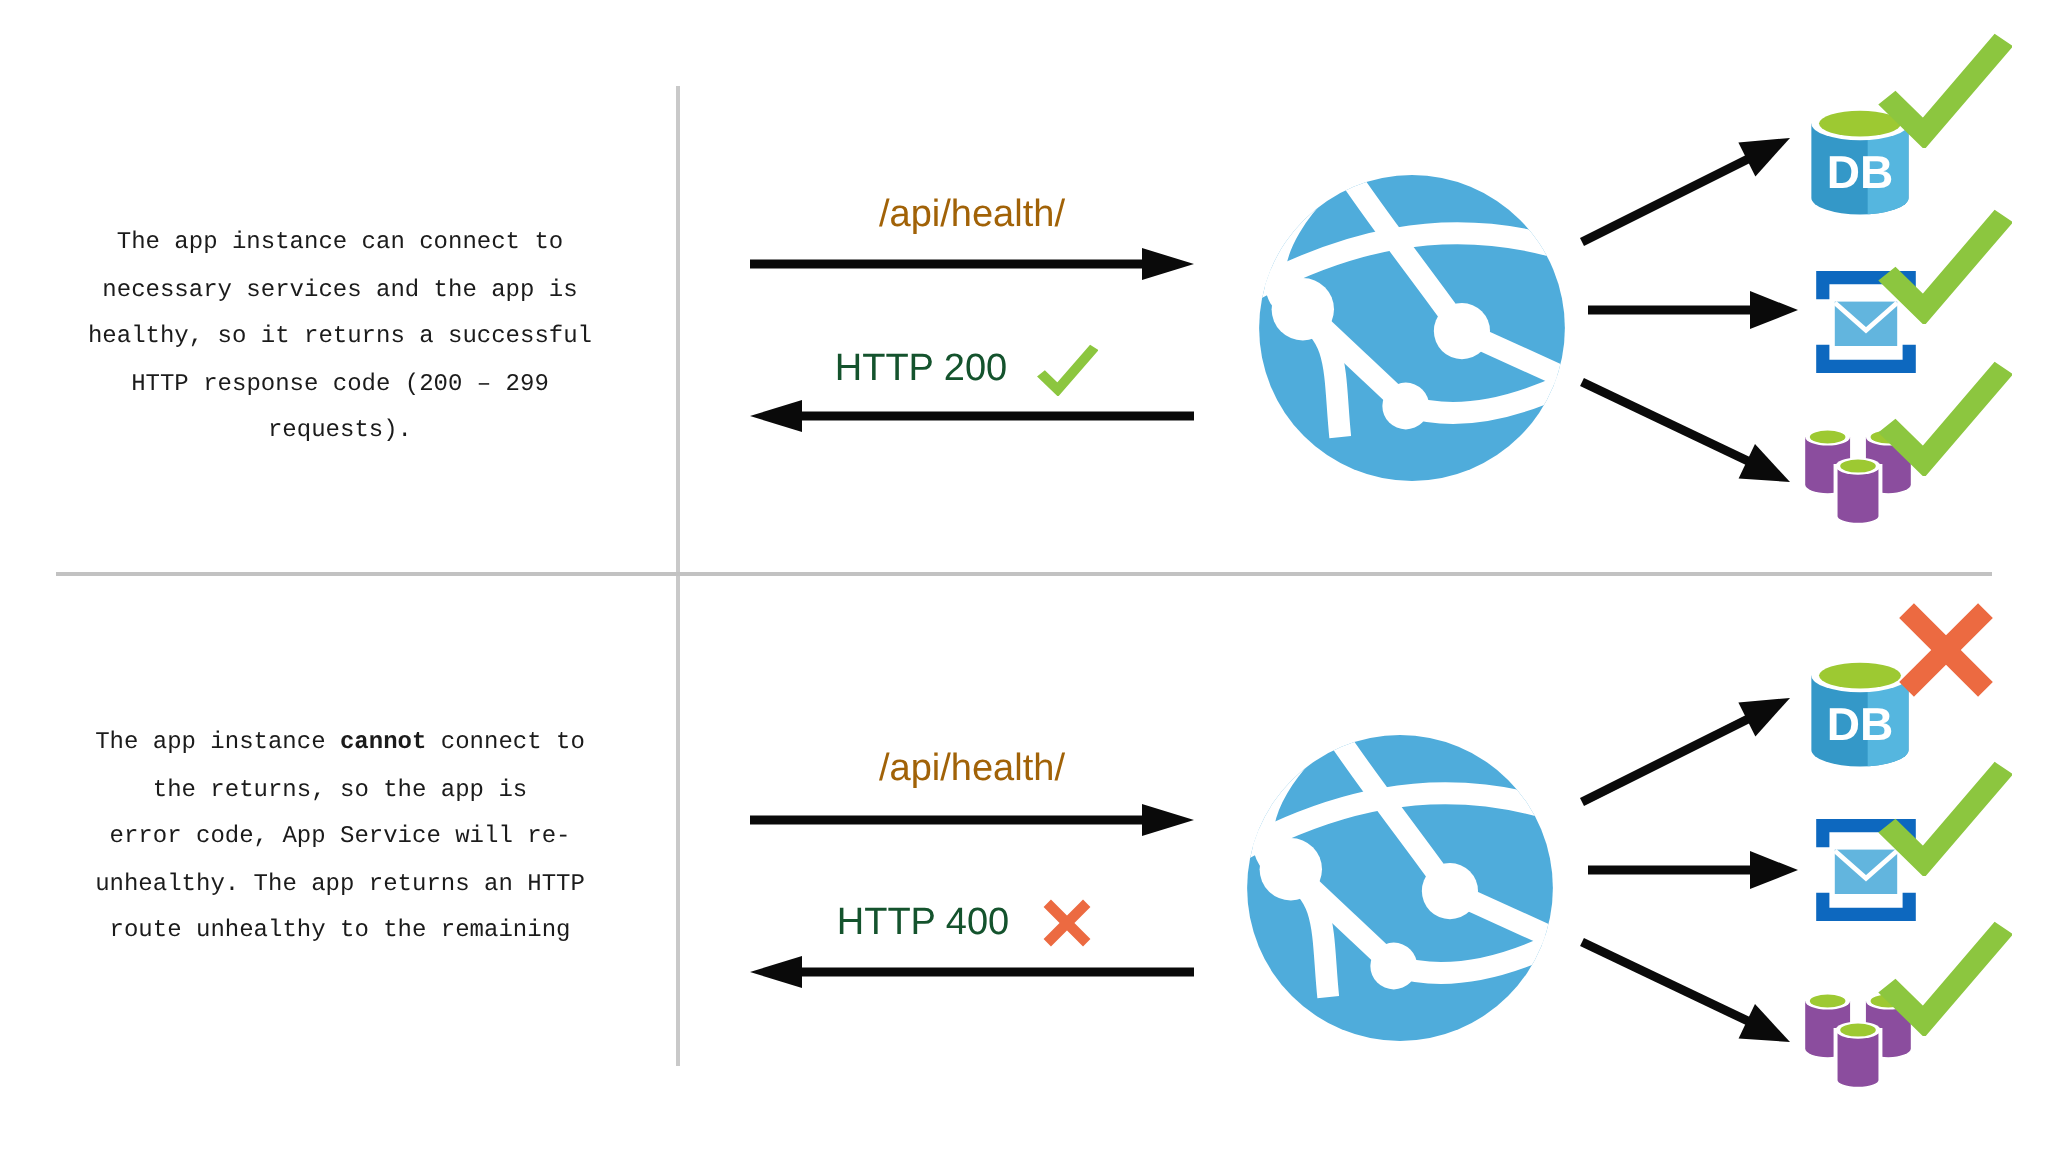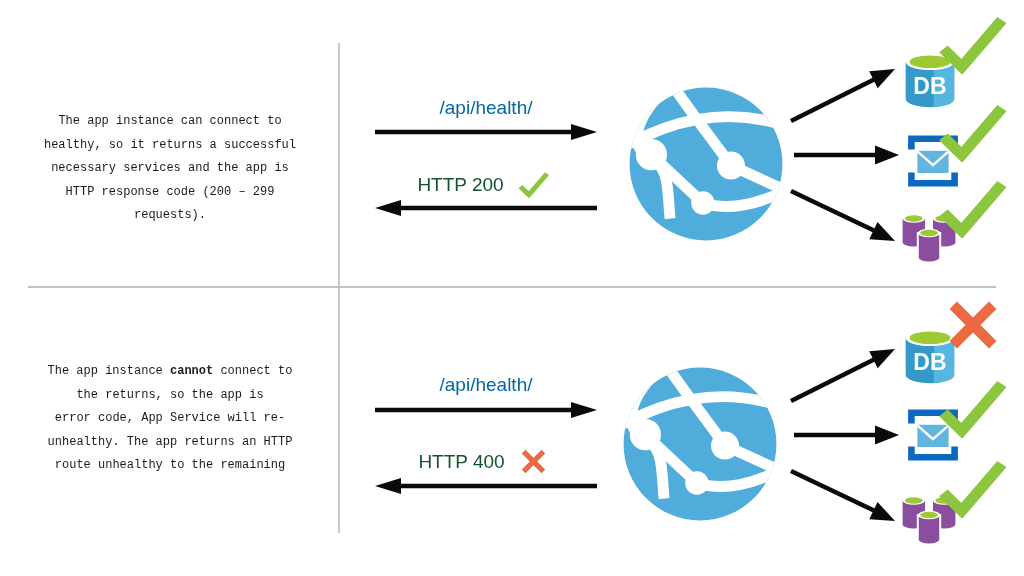--- a/index.html
+++ b/index.html
@@ -4,21 +4,21 @@
 <style>
   html,body{margin:0;padding:0;background:#fff;}
   .canvas{
     position:relative;width:1024px;height:576px;background:#fff;overflow:hidden;
     font-family:"Liberation Sans",sans-serif;color:#1b1b1b;
   }
   .v-divider{position:absolute;left:338px;top:43px;width:2px;height:490px;background:#c9c9c9;}
   .h-divider{position:absolute;left:28px;top:286px;width:968px;height:2px;background:#c2c2c2;}
   .caption{position:absolute;width:304px;text-align:center;font-size:12px;line-height:23.5px;font-family:Liberation Mono, monospace;}
   .cap-line{white-space:nowrap;}
-  .flow-label{position:absolute;width:222px;text-align:center;font-size:19px;color:#0369a1;}
+  .flow-label{position:absolute;width:222px;text-align:center;font-size:19px;color:#a16207;}
   .arrow-svg{position:absolute;display:block;}
   .resp-group{position:absolute;width:230px;display:flex;align-items:center;justify-content:center;font-size:19px;color:#14532d;}
   .resp-group .mini{margin-left:14px;display:block;}
   .icon-abs{position:absolute;display:block;}
   .defs-hidden{position:absolute;width:0;height:0;overflow:hidden;}
 </style>
 </head>
 <body>
 
 <div class="canvas">
@@ -115,22 +115,22 @@
       </symbol>
     </defs>
   </svg>
 
   <div class="v-divider"></div>
   <div class="h-divider"></div>
 
   <section>
     <div class="caption" style="left:18px;top:110px">
       <div class="cap-line">The app instance can connect to</div>
+      <div class="cap-line">necessary services and the app is</div>
       <div class="cap-line">healthy, so it returns a successful</div>
-      <div class="cap-line">necessary services and the app is</div>
       <div class="cap-line">HTTP response code (200 – 299</div>
       <div class="cap-line">requests).</div>
     </div>
 
     <div class="flow-label" style="left:375px;top:97px">/api/health/</div>
     <svg class="arrow-svg" style="left:375px;top:123px" width="222" height="18">
         <use href="#sym-arrow-right"></use>
       </svg>
 
     <div class="resp-group" style="left:368px;top:171px">

